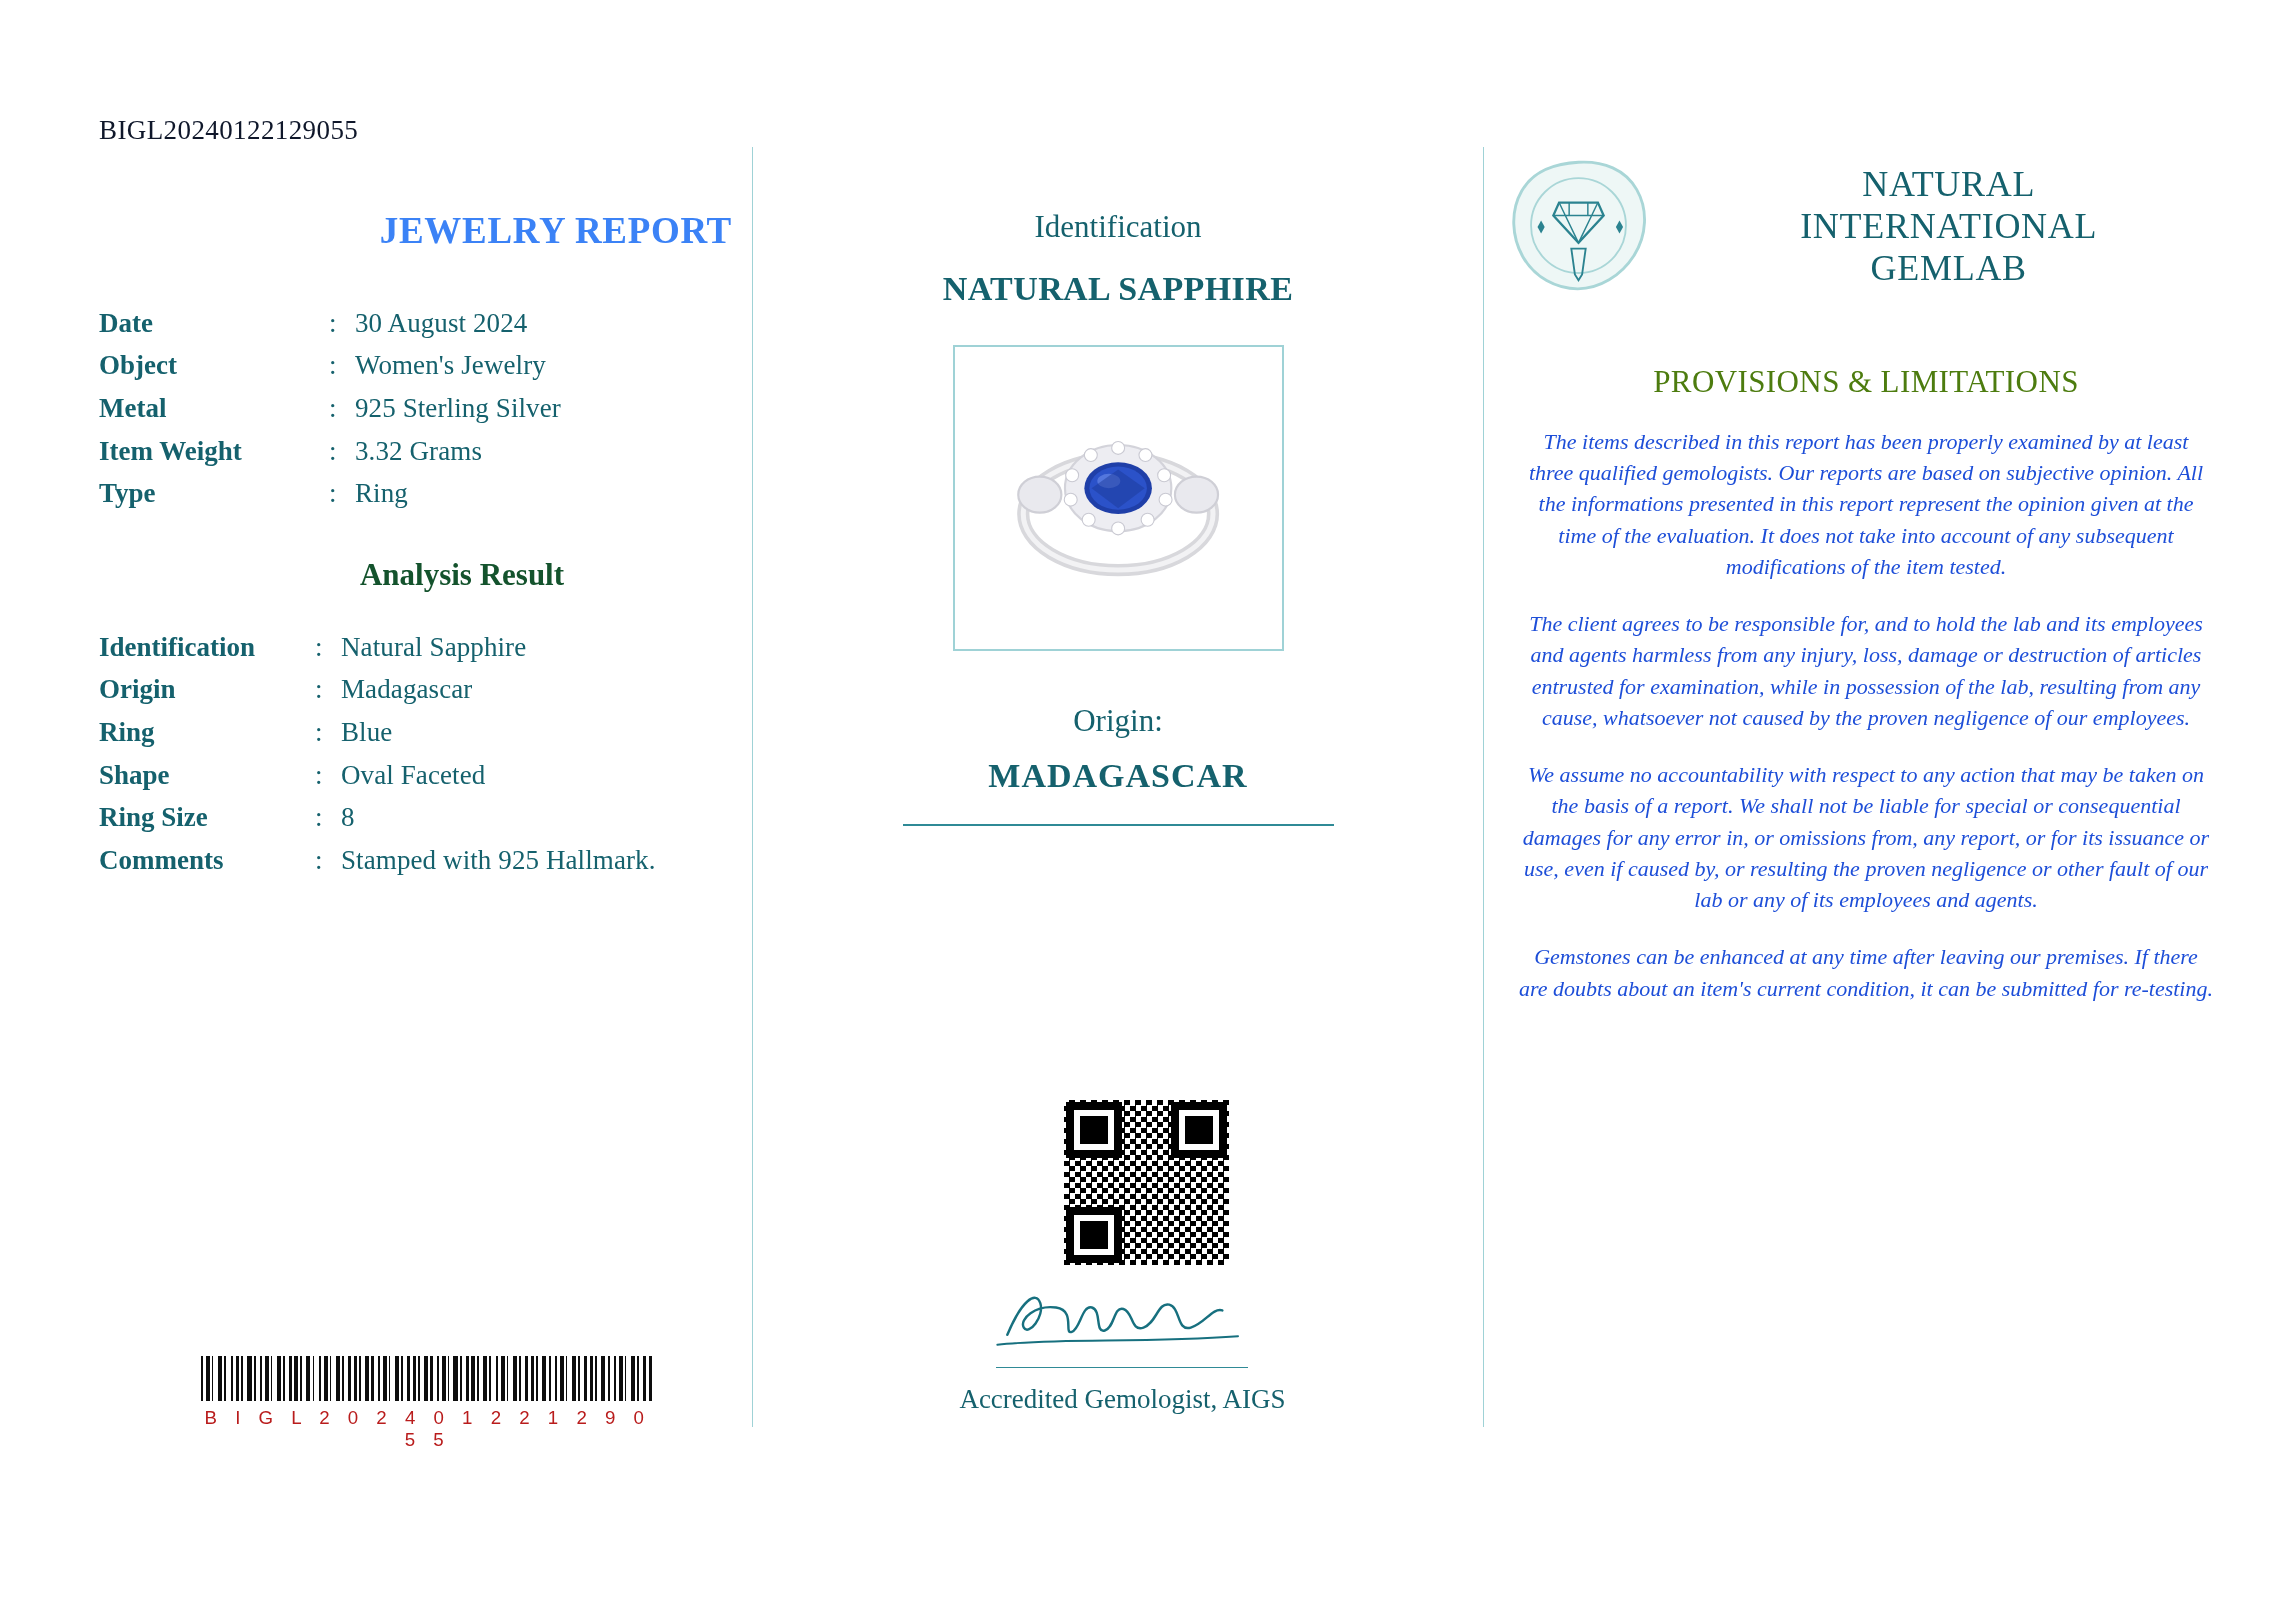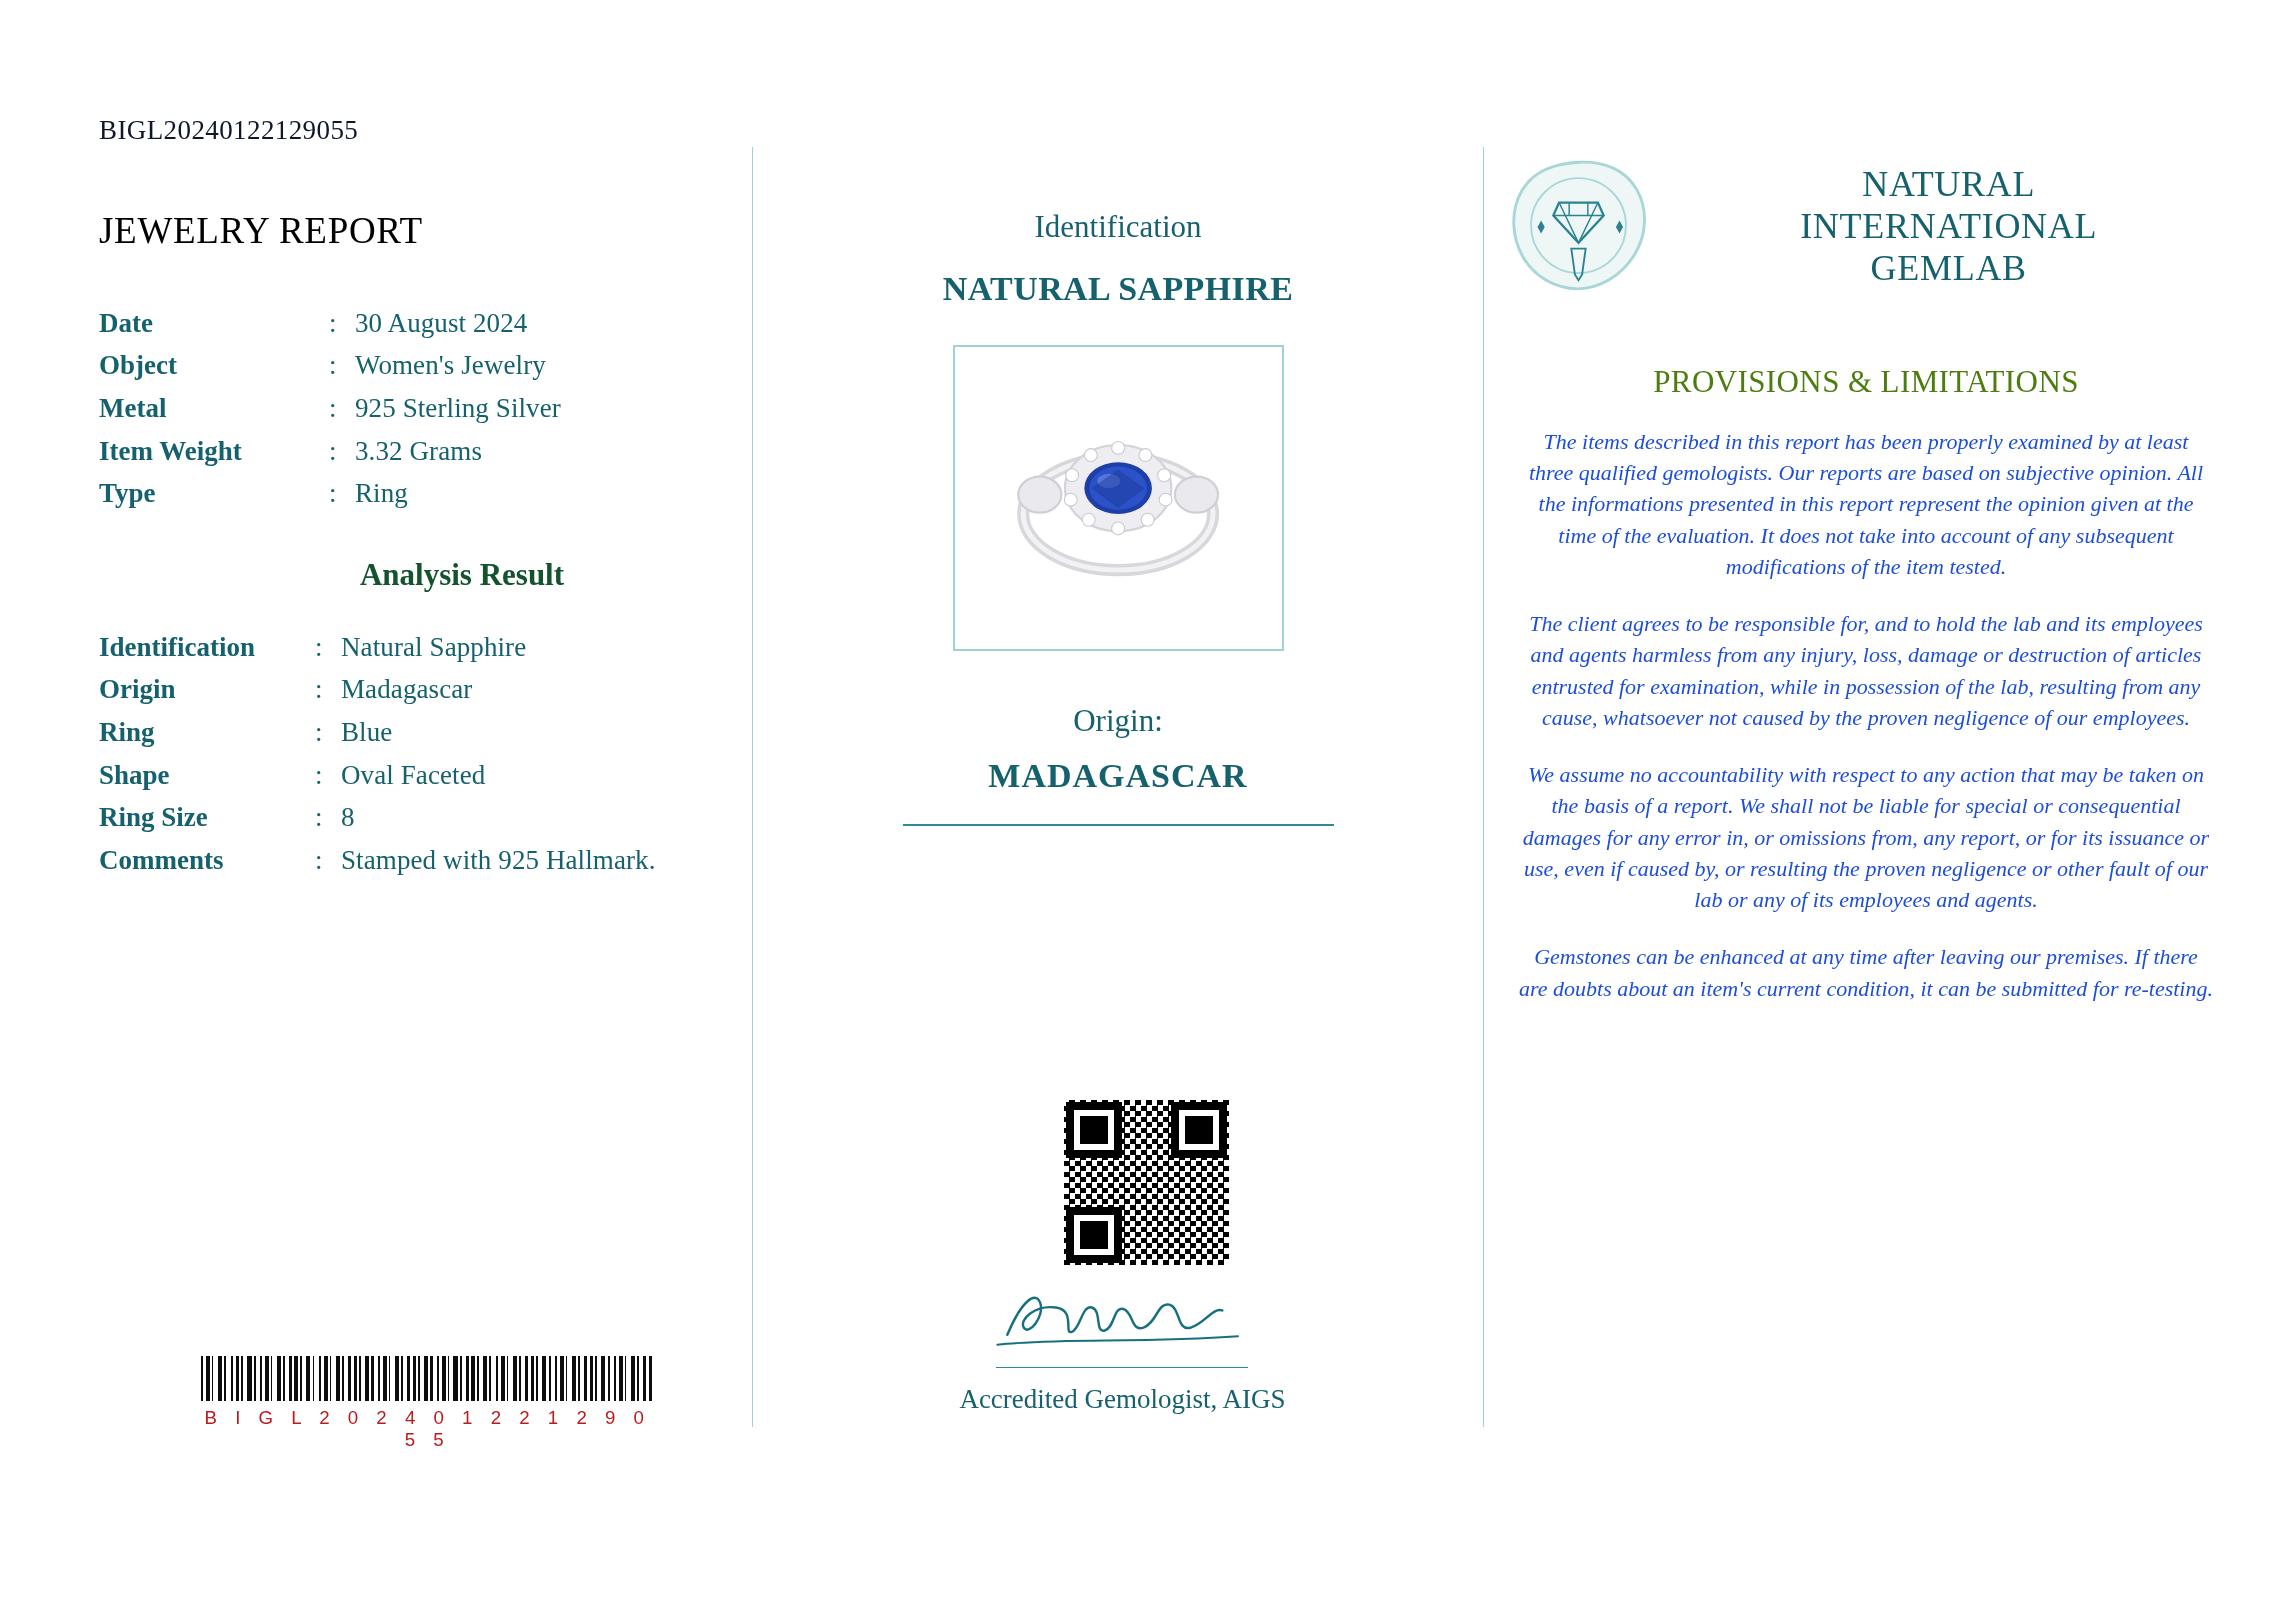--- a/index.html
+++ b/index.html
@@ -42,25 +42,25 @@
   .vrule.right { left: 1483px; top: 147px; height: 1280px; }
 
   
   .left-col {
     position: absolute;
     left: 99px;
     top: 209px;
     width: 633px;
   }
   .title-main {
-    text-align: left;
+    text-align: right;
     font-size: 37px;
-    font-weight: normal;
+    font-weight: bold;
     letter-spacing: 0.7px;
-    color: #000000;
+    color: #3b82f6;
     margin-bottom: 50px;
   }
   .kv-table {
     width: 100%;
     border-collapse: collapse;
   }
   .kv-table td {
     padding: 5.8px 0;
     font-size: 27px;
     vertical-align: top;

